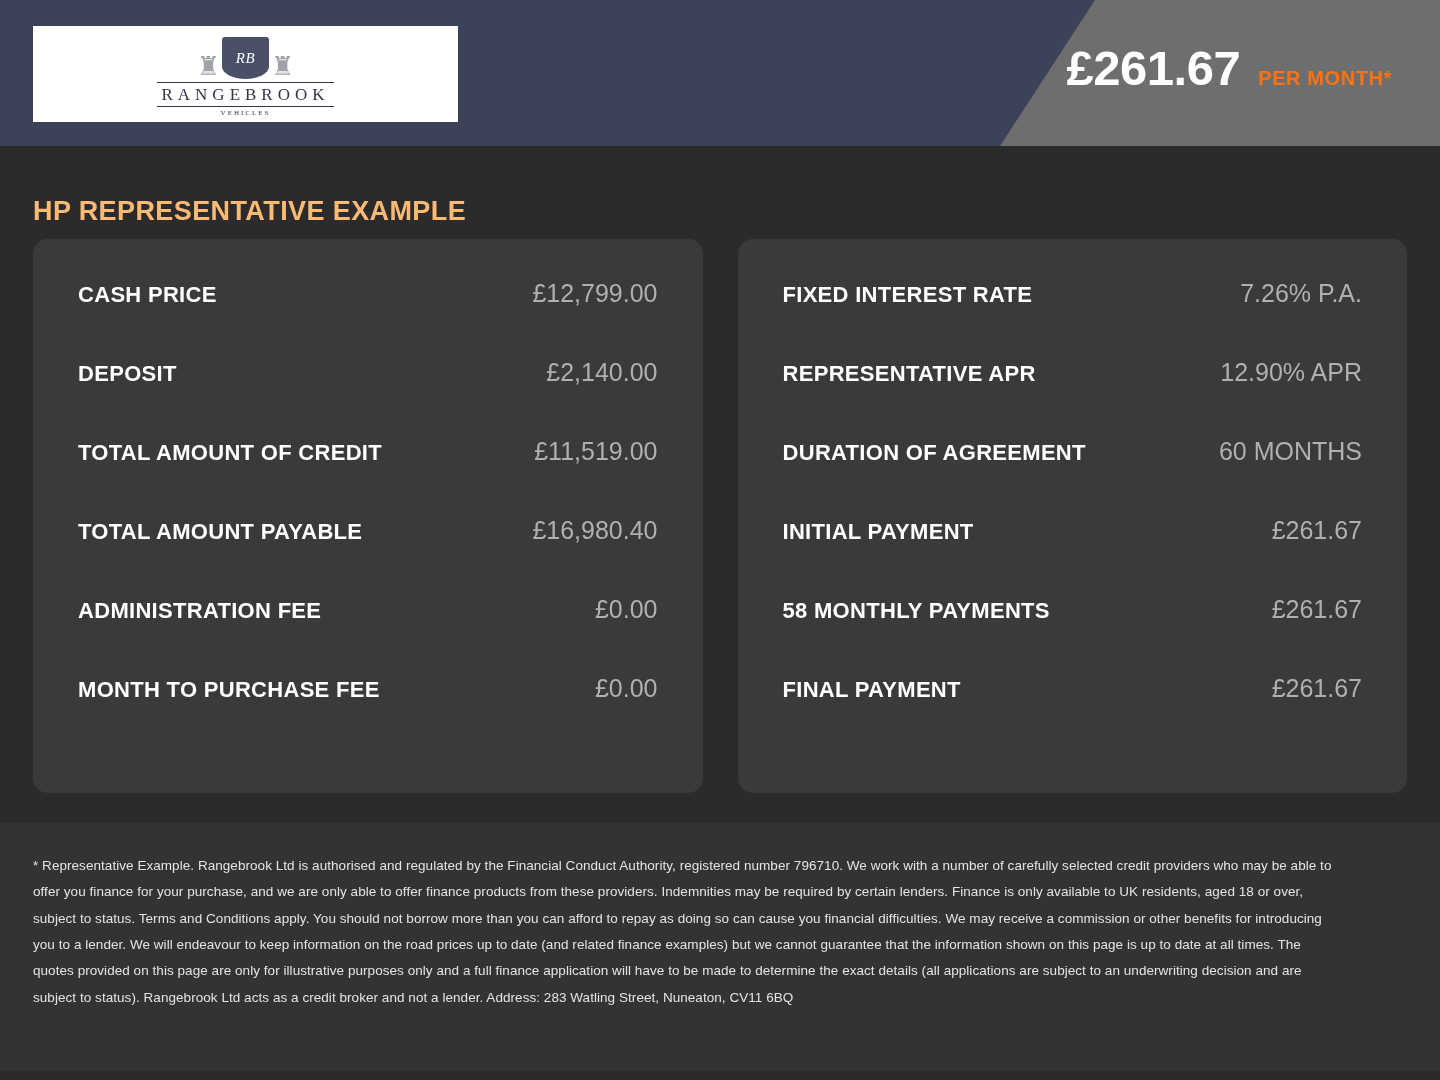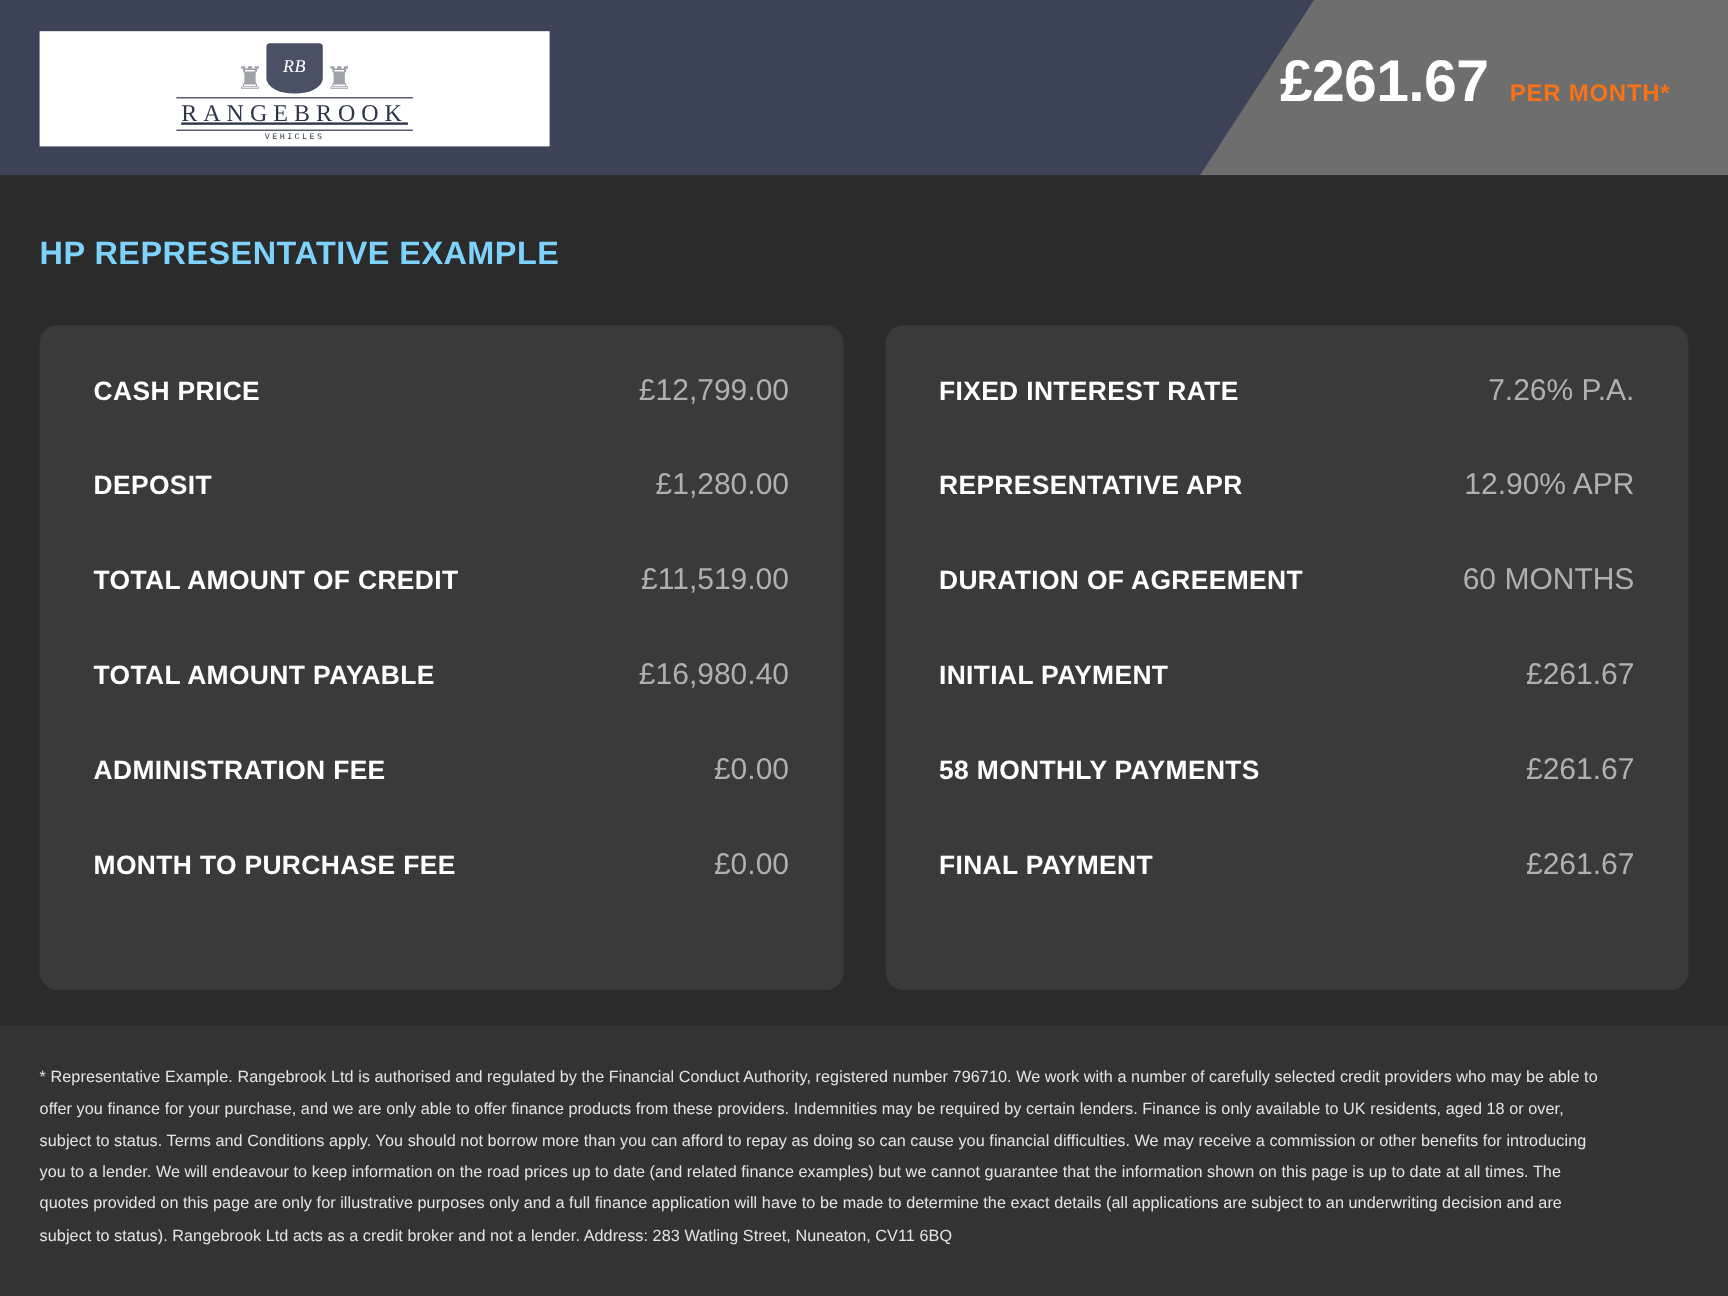--- a/index.html
+++ b/index.html
@@ -76,31 +76,30 @@
     font-family: "Liberation Serif", serif;
     font-size: 15px;
     font-style: italic;
     display: flex;
     align-items: center;
     justify-content: center;
     letter-spacing: 0.5px;
   }
   .logo-word {
     font-family: "Liberation Serif", serif;
-    font-size: 20px;
+    font-size: 17px;
     letter-spacing: 5px;
     color: #2f3648;
     margin-top: 3px;
     border-top: 1px solid #2f3648;
     border-bottom: 1px solid #2f3648;
     padding: 2px 4px 1px 4px;
-    text-decoration: underline;
   }
   .logo-sub {
-    font-family: Liberation Mono, monospace;
+    font-family: Liberation Serif, serif;
     font-size: 7px;
     letter-spacing: 2px;
     color: #2f3648;
     margin-top: 2px;
   }
 
   .price-block {
     position: absolute;
     right: 48px;
     top: 44px;
@@ -121,25 +120,25 @@
     font-size: 20px;
     font-weight: bold;
     letter-spacing: 0.6px;
   }
 
   
   .content {
     padding: 50px 33px 0 33px;
   }
   .section-title {
-    color: #7dd3fc;
+    color: #fdba74;
     font-size: 27px;
     font-weight: bold;
     letter-spacing: 0.4px;
-    margin-bottom: 44px;
+    margin-bottom: 12px;
   }
 
   .panels {
     display: flex;
     gap: 35px;
   }
   .panel {
     flex: 1;
     background: #3a3a3a;
     padding: 40px 45px 40px 45px;
@@ -212,21 +211,21 @@
 
     <div class="panels">
 
       <div class="panel">
         <div class="row">
           <span class="row-label">CASH PRICE</span>
           <span class="row-value">£12,799.00</span>
         </div>
         <div class="row">
           <span class="row-label">DEPOSIT</span>
-          <span class="row-value">£1,280.00</span>
+          <span class="row-value">£2,140.00</span>
         </div>
         <div class="row">
           <span class="row-label">TOTAL AMOUNT OF CREDIT</span>
           <span class="row-value">£11,519.00</span>
         </div>
         <div class="row">
           <span class="row-label">TOTAL AMOUNT PAYABLE</span>
           <span class="row-value">£16,980.40</span>
         </div>
         <div class="row">

